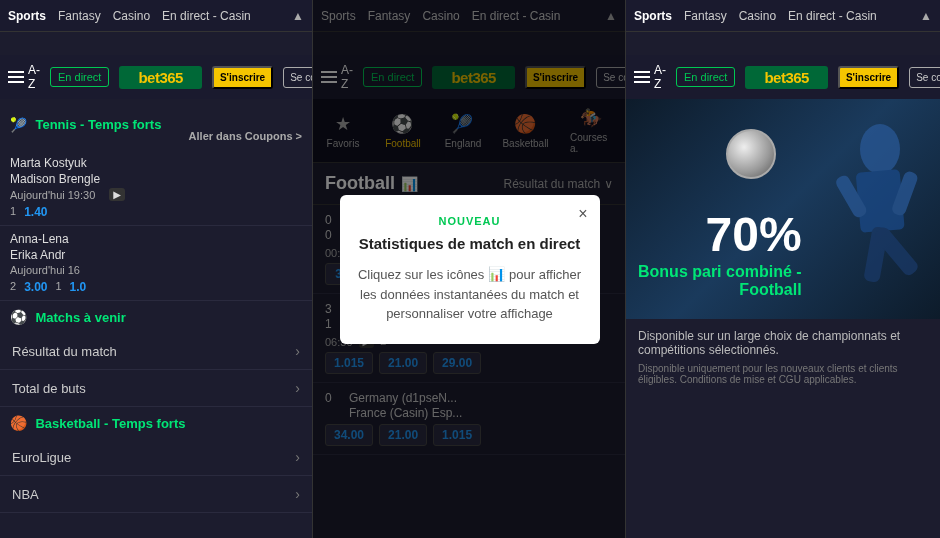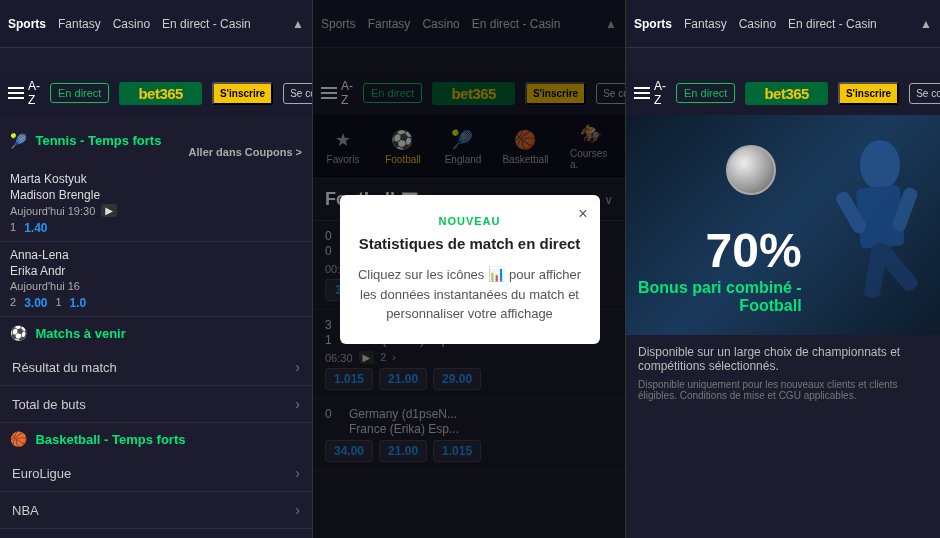--- a/index.html
+++ b/index.html
@@ -26,21 +26,21 @@
     .panel-left { width: 313px; }
     .panel-middle { width: 313px; }
     .panel-right { width: 314px; border-right: none; }
 
     
     .top-nav {
       display: flex;
       align-items: center;
       background: #1a1a2e;
       padding: 0 8px;
-      height: 48px;
+      height: 32px;
       gap: 12px;
       font-size: 12px;
       color: #ccc;
       flex-shrink: 0;
       border-bottom: 1px solid #333;
     }
     .top-nav .nav-item {
       cursor: pointer;
       white-space: nowrap;
     }
@@ -165,21 +165,21 @@
     .match-players {
       display: flex;
       flex-direction: column;
       gap: 2px;
       font-size: 12px;
       color: #ddd;
     }
     .match-time {
       display: flex;
       align-items: center;
-      gap: 6px;
+      gap: 14px;
       color: #aaa;
       font-size: 11px;
       margin-top: 2px;
     }
     .live-badge {
       background: #333;
       border-radius: 3px;
       padding: 1px 4px;
       font-size: 10px;
       color: #ddd;
@@ -622,21 +622,21 @@
       </div>
     </div>
     <div class="match-row">
       <div class="teams">
         <div style="display:flex;gap:8px;align-items:center">
           <span class="score-label">0</span>
           <span class="team-name">Germany (d1pseN...</span>
         </div>
         <div style="display:flex;gap:8px;align-items:center">
           <span class="score-label"></span>
-          <span class="team-name">France (Erika) Esp...</span>
+          <span class="team-name">France (Casin) Esp...</span>
         </div>
       </div>
       <div class="odds-container">
         <button class="odd-btn">34.00</button>
         <button class="odd-btn">21.00</button>
         <button class="odd-btn">1.015</button>
       </div>
     </div>
   </div>
 

